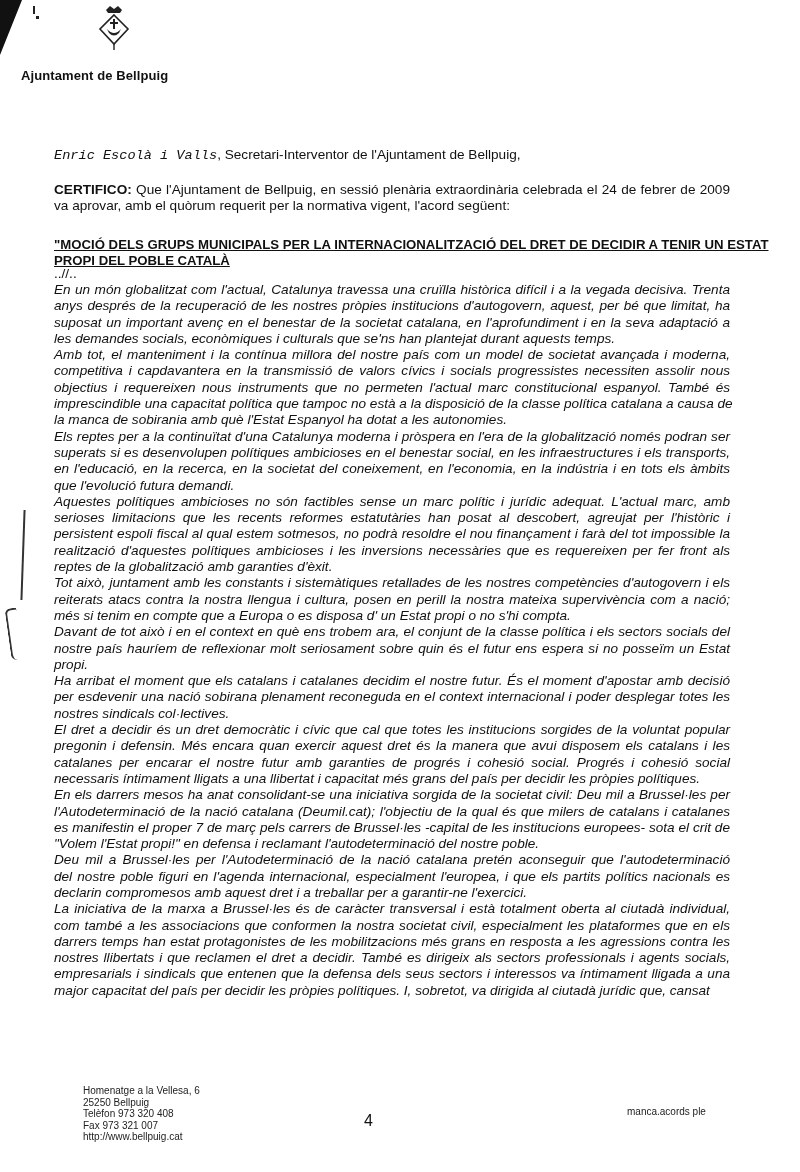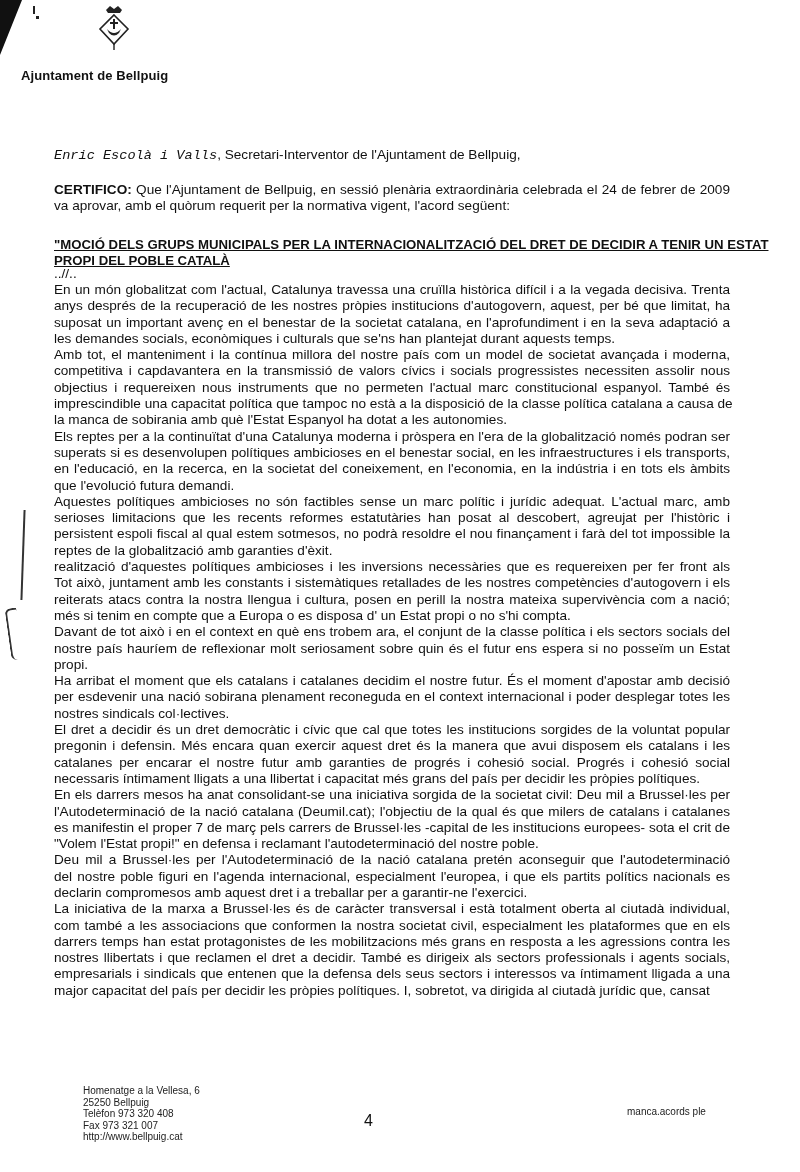--- a/index.html
+++ b/index.html
@@ -8,21 +8,21 @@
   .corner-dot1 { position: absolute; left: 33px; top: 6px; width: 2px; height: 8px; background: #222; }
   .corner-dot2 { position: absolute; left: 36px; top: 16px; width: 3px; height: 3px; background: #222; }
   .crest { position: absolute; left: 96px; top: 4px; width: 36px; height: 48px; }
   .org-name { position: absolute; left: 21px; top: 68px; font-size: 13px; font-weight: bold; letter-spacing: 0.1px; }
   .text { position: absolute; left: 54px; right: 70px; font-size: 13.6px; line-height: 16.3px; text-align: justify; }
   .line { white-space: nowrap; display: block; text-align: justify; text-align-last: justify; }
   .line.last { text-align-last: left; }
   .signer { top: 147px; }
   .cert { top: 182px; }
   .title { top: 237px; font-weight: bold; text-decoration: underline; font-size: 13.2px; }
-  .body { top: 266px; }
+  .body { top: 266px; font-style: italic; }
   .b { font-weight: bold; }
   .i { font-style: italic; font-family: Liberation Mono, monospace; }
   .margin-line { position: absolute; left: 22px; top: 510px; width: 2px; height: 90px; background: #333; transform: rotate(2deg); }
   .margin-bracket { position: absolute; left: 8px; top: 608px; width: 10px; height: 50px; border-left: 2px solid #333; border-top: 2px solid #333; border-radius: 6px 0 0 6px; transform: rotate(-8deg); }
   .footer-addr { position: absolute; left: 83px; top: 1085px; font-size: 10px; line-height: 11.5px; color: #222; }
   .page-num { position: absolute; left: 364px; top: 1112px; font-size: 16px; }
   .file-ref { position: absolute; left: 627px; top: 1106px; font-size: 10px; color: #222; }
 </style>
 </head>
 <body>
@@ -68,22 +68,22 @@
     <span class="line">objectius i requereixen nous instruments que no permeten l'actual marc constitucional espanyol. També és</span>
     <span class="line">imprescindible una capacitat política que tampoc no està a la disposició de la classe política catalana a causa de</span>
     <span class="line last">la manca de sobirania amb què l'Estat Espanyol ha dotat a les autonomies.</span>
     <span class="line">Els reptes per a la continuïtat d'una Catalunya moderna i pròspera en l'era de la globalització només podran ser</span>
     <span class="line">superats si es desenvolupen polítiques ambicioses en el benestar social, en les infraestructures i els transports,</span>
     <span class="line">en l'educació, en la recerca, en la societat del coneixement, en l'economia, en la indústria i en tots els àmbits</span>
     <span class="line last">que l'evolució futura demandi.</span>
     <span class="line">Aquestes polítiques ambicioses no són factibles sense un marc polític i jurídic adequat. L'actual marc, amb</span>
     <span class="line">serioses limitacions que les recents reformes estatutàries han posat al descobert, agreujat per l'històric i</span>
     <span class="line">persistent espoli fiscal al qual estem sotmesos, no podrà resoldre el nou finançament i farà del tot impossible la</span>
+    <span class="line">realització d'aquestes polítiques ambicioses i les inversions necessàries que es requereixen per fer front als</span>
     <span class="line last">reptes de la globalització amb garanties d'èxit.</span>
-    <span class="line">realització d'aquestes polítiques ambicioses i les inversions necessàries que es requereixen per fer front als</span>
     <span class="line">Tot això, juntament amb les constants i sistemàtiques retallades de les nostres competències d'autogovern i els</span>
     <span class="line">reiterats atacs contra la nostra llengua i cultura, posen en perill la nostra mateixa supervivència com a nació;</span>
     <span class="line last">més si tenim en compte que a Europa o es disposa d' un Estat propi o no s'hi compta.</span>
     <span class="line">Davant de tot això i en el context en què ens trobem ara, el conjunt de la classe política i els sectors socials del</span>
     <span class="line">nostre país hauríem de reflexionar molt seriosament sobre quin és el futur ens espera si no posseïm un Estat</span>
     <span class="line last">propi.</span>
     <span class="line">Ha arribat el moment que els catalans i catalanes decidim el nostre futur. És el moment d'apostar amb decisió</span>
     <span class="line">per esdevenir una nació sobirana plenament reconeguda en el context internacional i poder desplegar totes les</span>
     <span class="line last">nostres sindicals col·lectives.</span>
     <span class="line">El dret a decidir és un dret democràtic i cívic que cal que totes les institucions sorgides de la voluntat popular</span>

